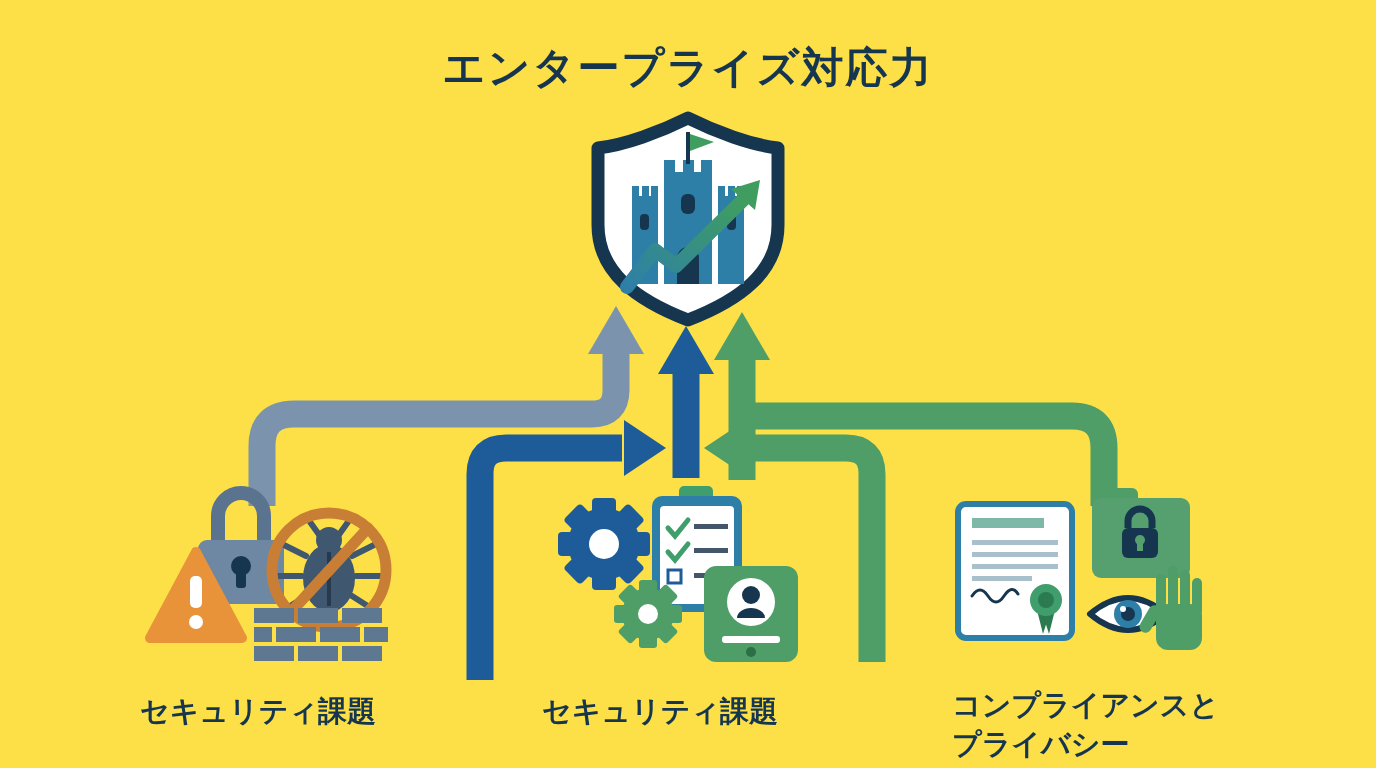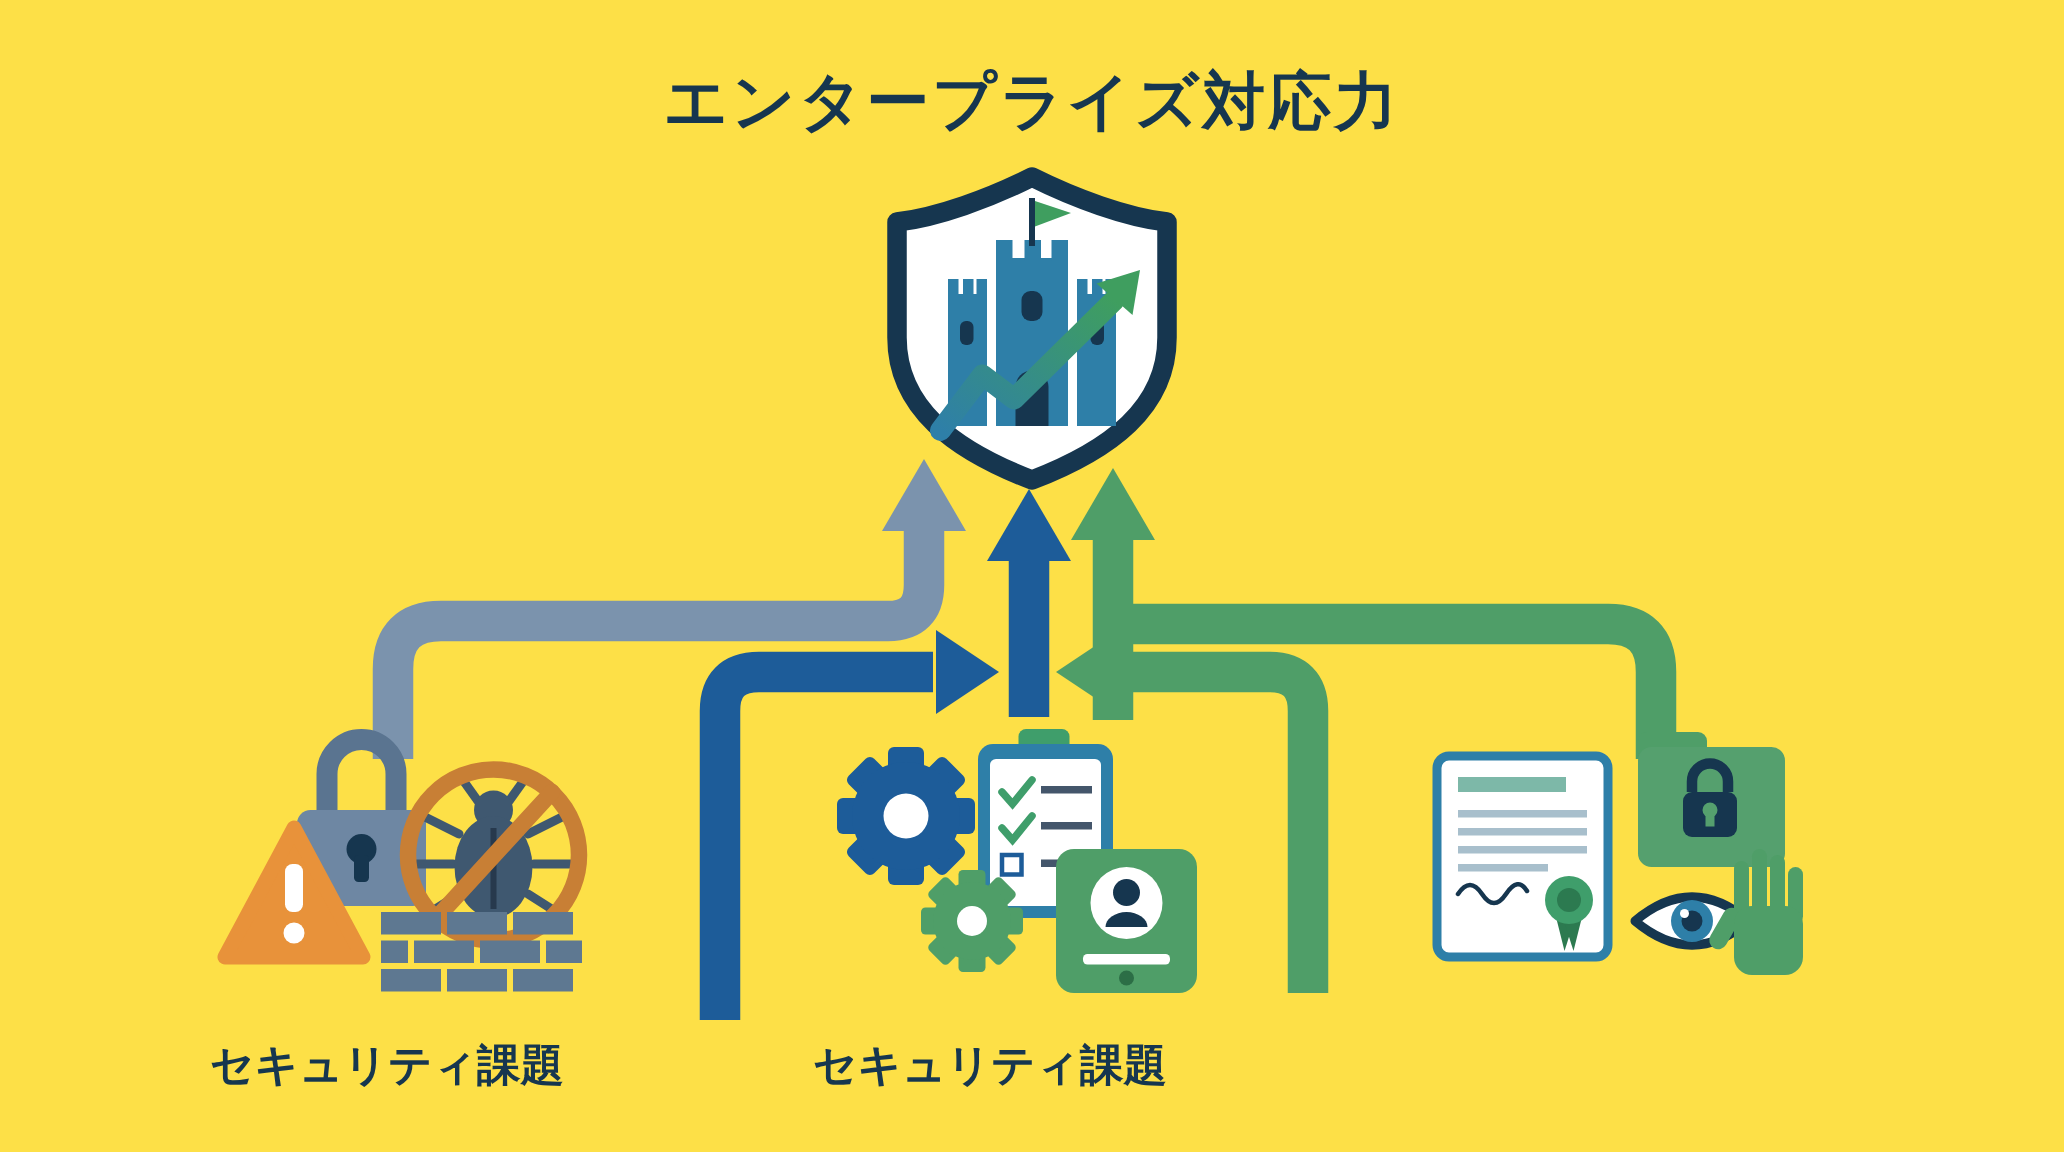--- a/index.html
+++ b/index.html
@@ -217,14 +217,15 @@
         <rect x="1192" y="578" width="10" height="38" rx="5"></rect>
         <rect x="1144" y="604" width="12" height="30" rx="6" transform="rotate(30 1150 619)"></rect>
         <rect x="1156" y="604" width="46" height="46" rx="12"></rect>
       </g>
     </g>
   </svg>
 
   <div class="title">エンタープライズ対応力</div>
   <div class="label label-security">セキュリティ課題</div>
   <div class="label label-governance">セキュリティ課題</div>
+  <div class="label label-compliance">コンプライアンスとプライバシー</div>
 
 </div>
 
 </body></html>

